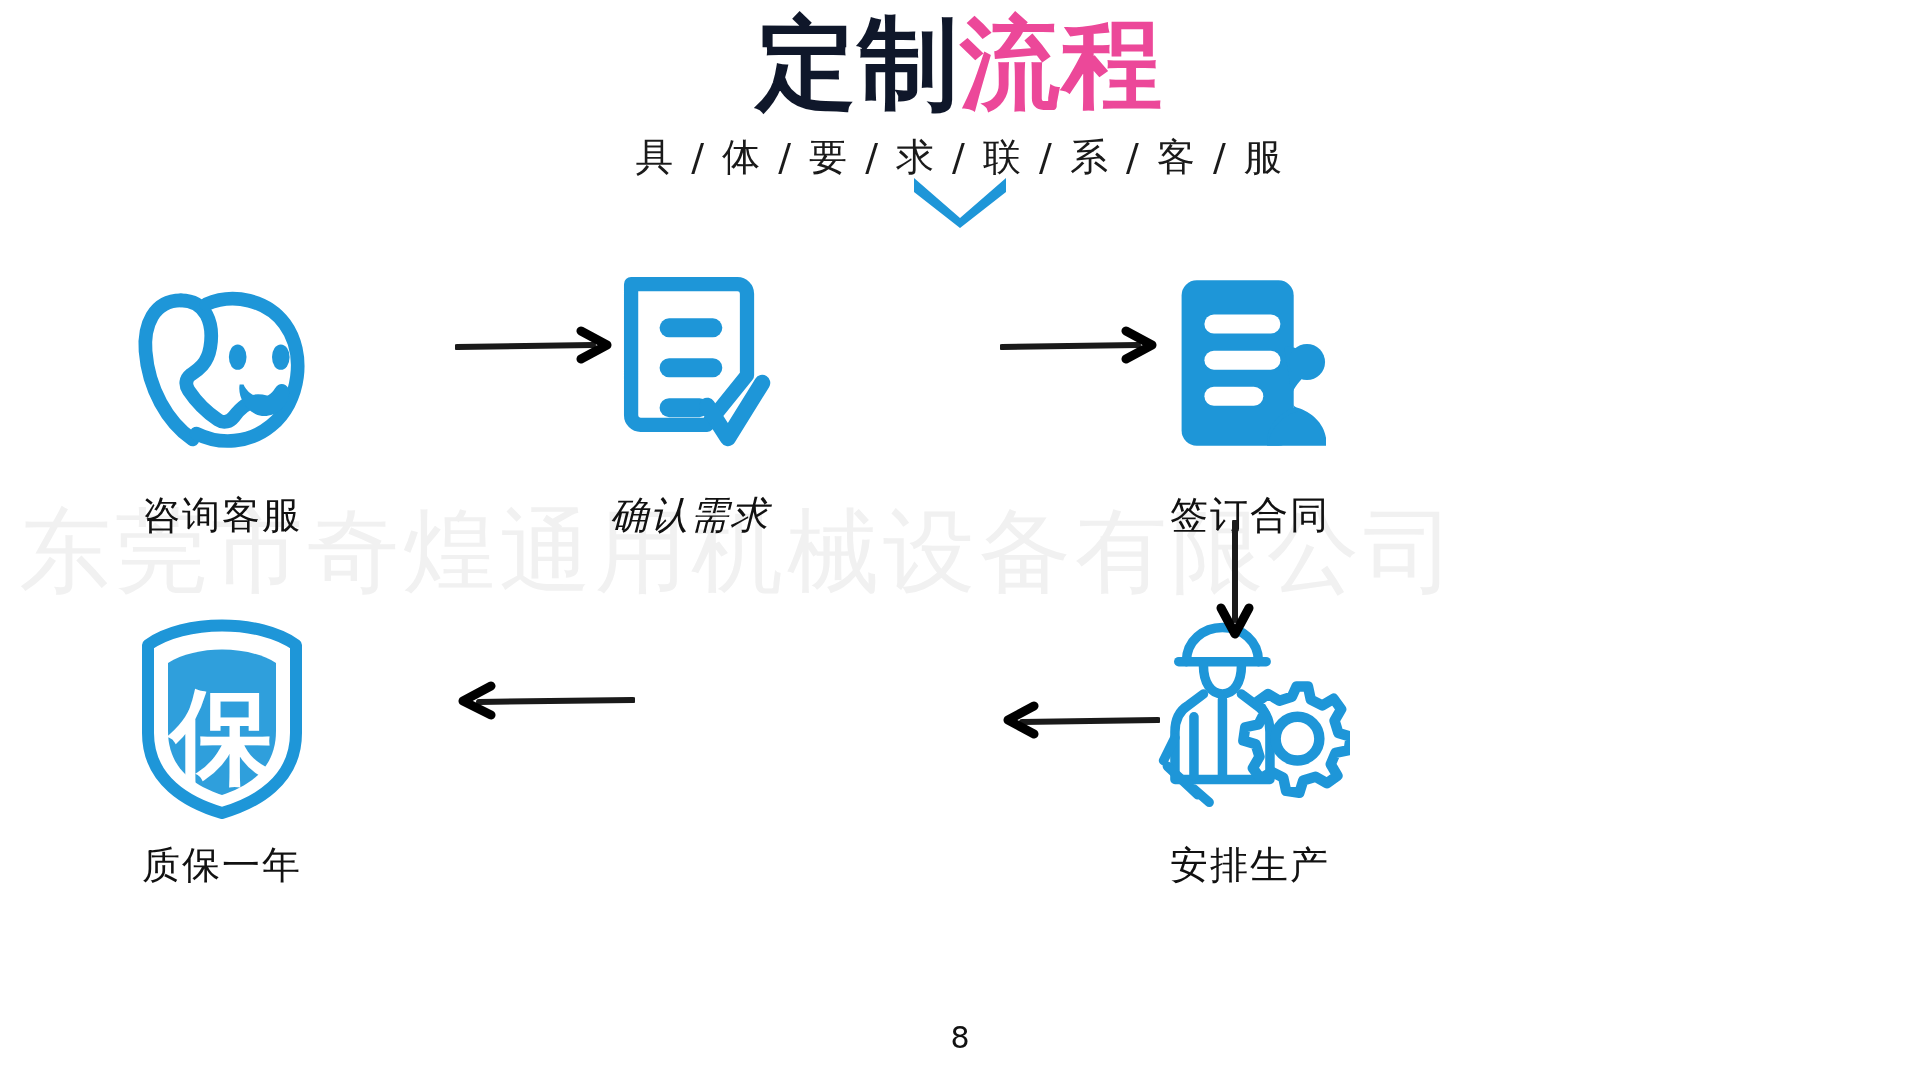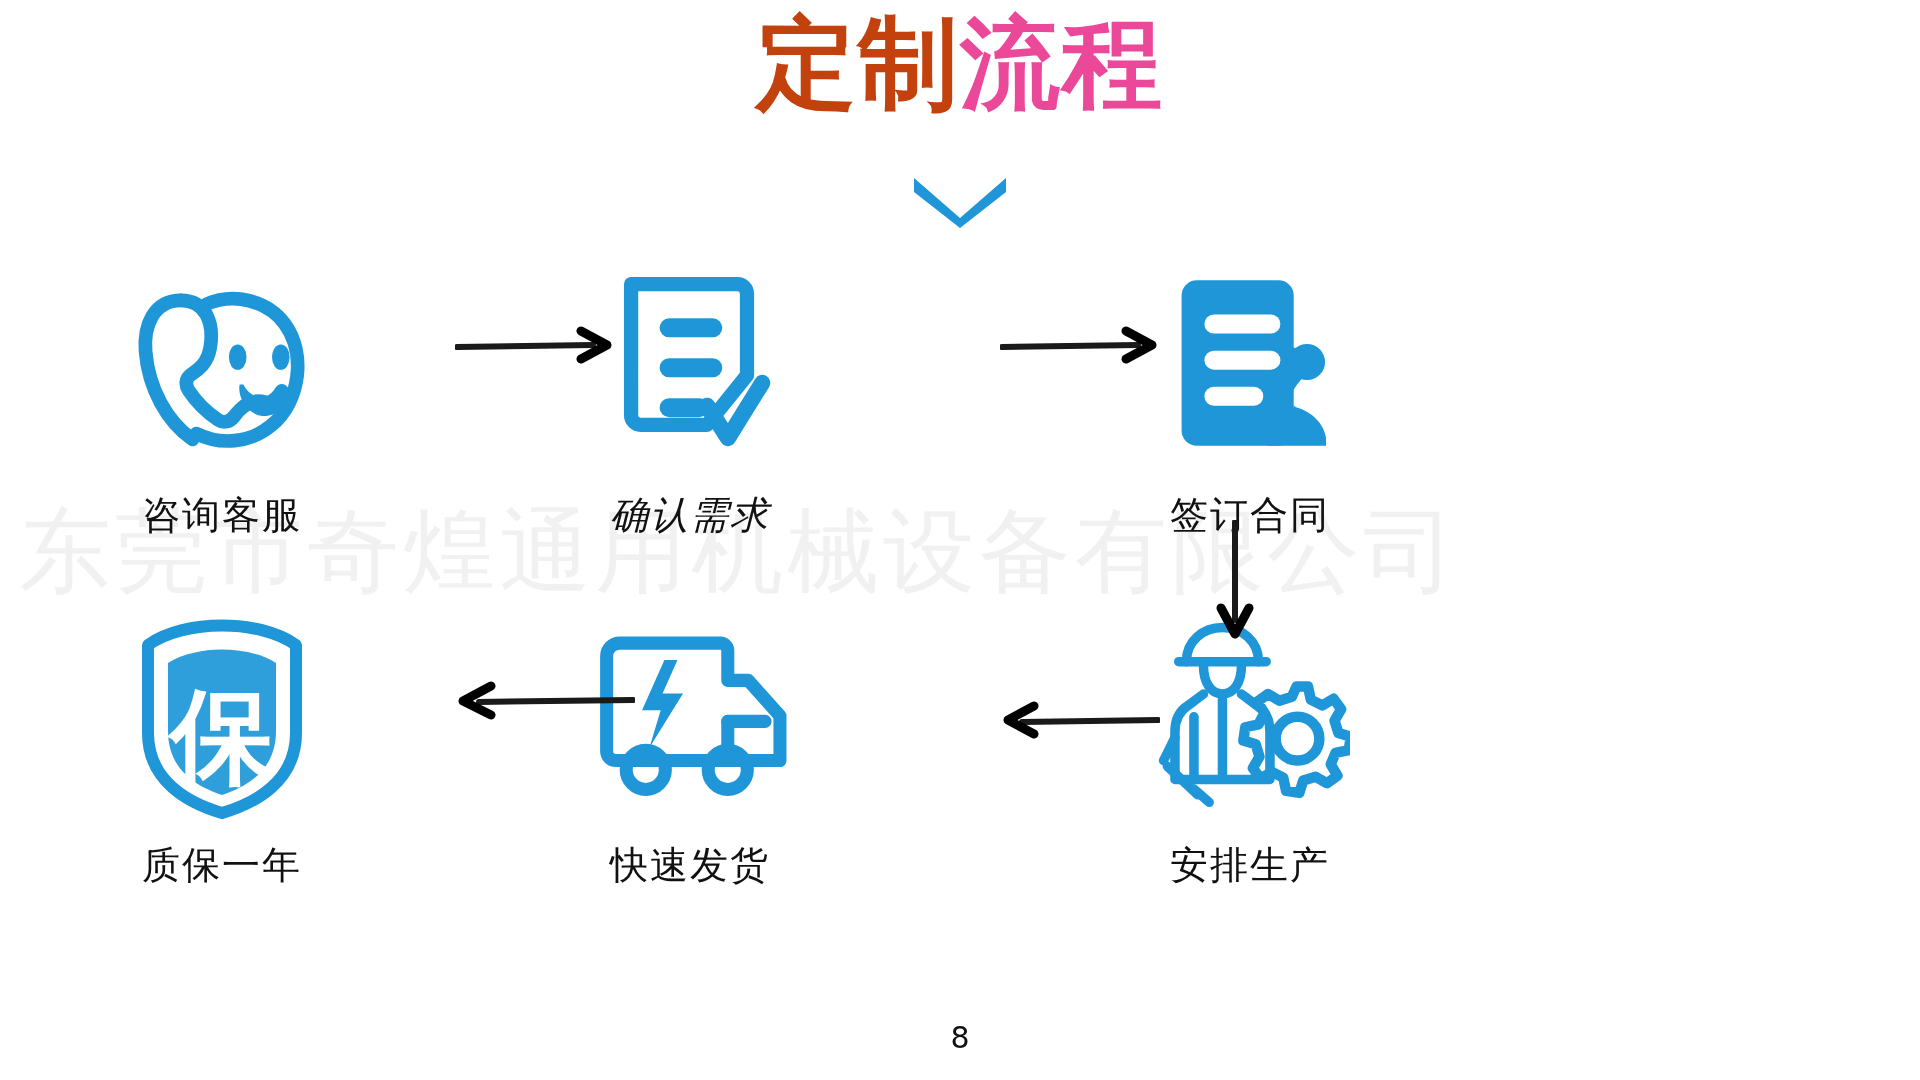--- a/index.html
+++ b/index.html
@@ -35,21 +35,21 @@
   .title{
     position:absolute;left:0;right:0;top:8px;
     text-align:center;
     font-size:100px;
     line-height:112px;
     font-weight:700;
     letter-spacing:2px;
     white-space:nowrap;
     font-family:"DejaVu Sans","Liberation Sans",sans-serif;
   }
-  .title .blue{color:#c2410c;}
+  .title .blue{color:#0f172a;}
   .title .black{color:#ec4899;}
   .subtitle{
     position:absolute;left:0;right:0;top:134px;
     text-align:center;
     font-size:38px;
     line-height:46px;
     color:#1a1a1a;
     letter-spacing:3px;
     white-space:nowrap;
     font-family:"DejaVu Sans","Liberation Sans",sans-serif;
@@ -121,20 +121,21 @@
 <body>
 
 <div id="page">
 
   <div class="watermark">东莞市奇煌通用机械设备有限公司</div>
 
   <div class="header">
     <div class="title">
       <span class="blue">定制</span><span class="black">流程</span>
     </div>
+    <div class="subtitle">具 / 体 / 要 / 求 / 联 / 系 / 客 / 服</div>
     <div class="chev">
       <svg viewBox="0 0 92 50" width="92" height="50" aria-hidden="true">
         <polygon points="0,0 46,40 92,0 92,14 46,50 0,14" fill="#1e96d8"></polygon>
       </svg>
     </div>
   </div>
 
   <div class="row" id="row1">
 
     <div class="node" id="node-1">
@@ -202,39 +203,20 @@
           <path d="M26 40 C62 14 138 14 174 40 L174 128 C174 176 134 198 100 208 C66 198 26 176 26 128 Z" fill="none" stroke="#1e96d8" stroke-width="12" stroke-linejoin="round"></path>
 
           <path d="M46 58 C74 40 126 40 154 58 L154 126 C154 166 124 182 100 190 C76 182 46 166 46 126 Z" fill="#2f9fdc"></path>
 
           <text x="100" y="168" text-anchor="middle" font-size="104" font-weight="700" fill="#ffffff" font-family="'DejaVu Sans','Liberation Sans',sans-serif">保</text>
         </svg>
       </div>
       <div class="label">质保一年</div>
     </div>
 
-    <div class="node" id="node-5">
-      <div class="icon">
-        <svg viewBox="0 0 220 190" width="205" height="178" aria-hidden="true">
-          <g fill="none" stroke="#1e96d8" stroke-width="14" stroke-linecap="round" stroke-linejoin="round">
-
-            <path d="M20 34 A14 14 0 0 1 34 20 H142 A8 8 0 0 1 150 28 V60 H172 L206 98 V146 H30 A10 10 0 0 1 20 136 Z"></path>
-
-            <path d="M150 104 V146"></path>
-            <path d="M150 104 H190"></path>
-          </g>
-
-          <circle cx="62" cy="156" r="21" fill="none" stroke="#1e96d8" stroke-width="14"></circle>
-          <circle cx="150" cy="156" r="21" fill="none" stroke="#1e96d8" stroke-width="14"></circle>
-
-          <polygon points="82,38 58,92 78,92 66,132 102,74 80,74 96,38" fill="#1e96d8"></polygon>
-        </svg>
-      </div>
-      <div class="label">快速发货</div>
-    </div>
 
     <div class="node" id="node-4">
       <div class="icon">
         <svg viewBox="0 0 210 200" width="200" height="190" aria-hidden="true">
           <g fill="none" stroke="#1e96d8" stroke-width="10" stroke-linecap="round" stroke-linejoin="round">
 
             <path d="M38 46 C38 24 56 10 76 10 C96 10 114 24 114 46"></path>
             <path d="M30 46 H122"></path>
 
             <path d="M56 50 C56 68 64 80 76 80 C88 80 96 68 96 50"></path>

